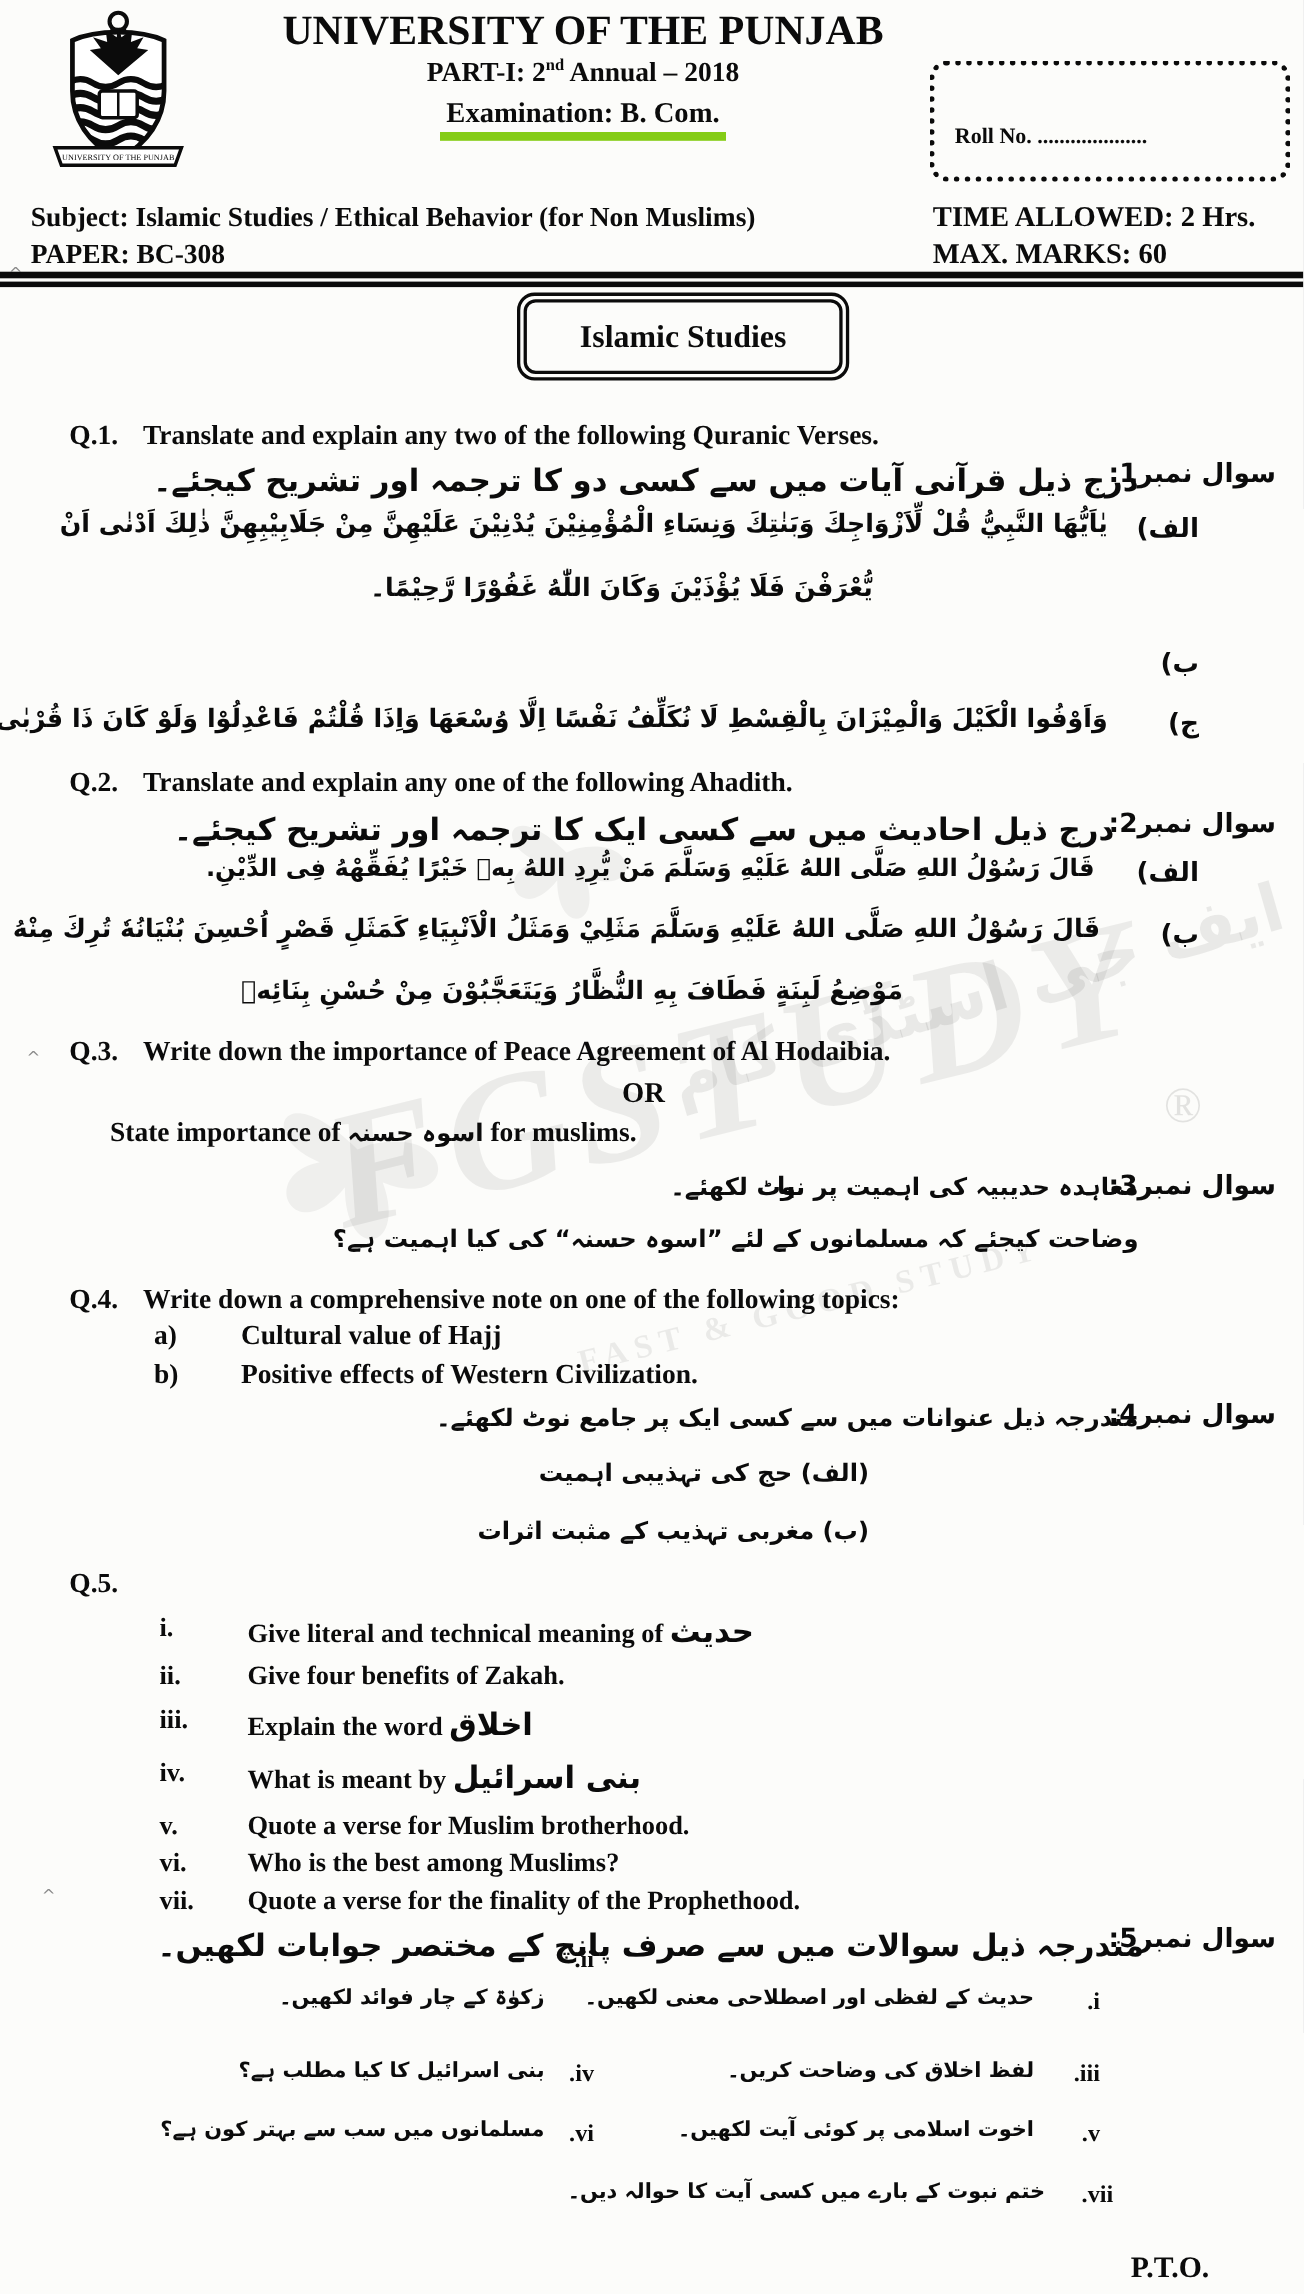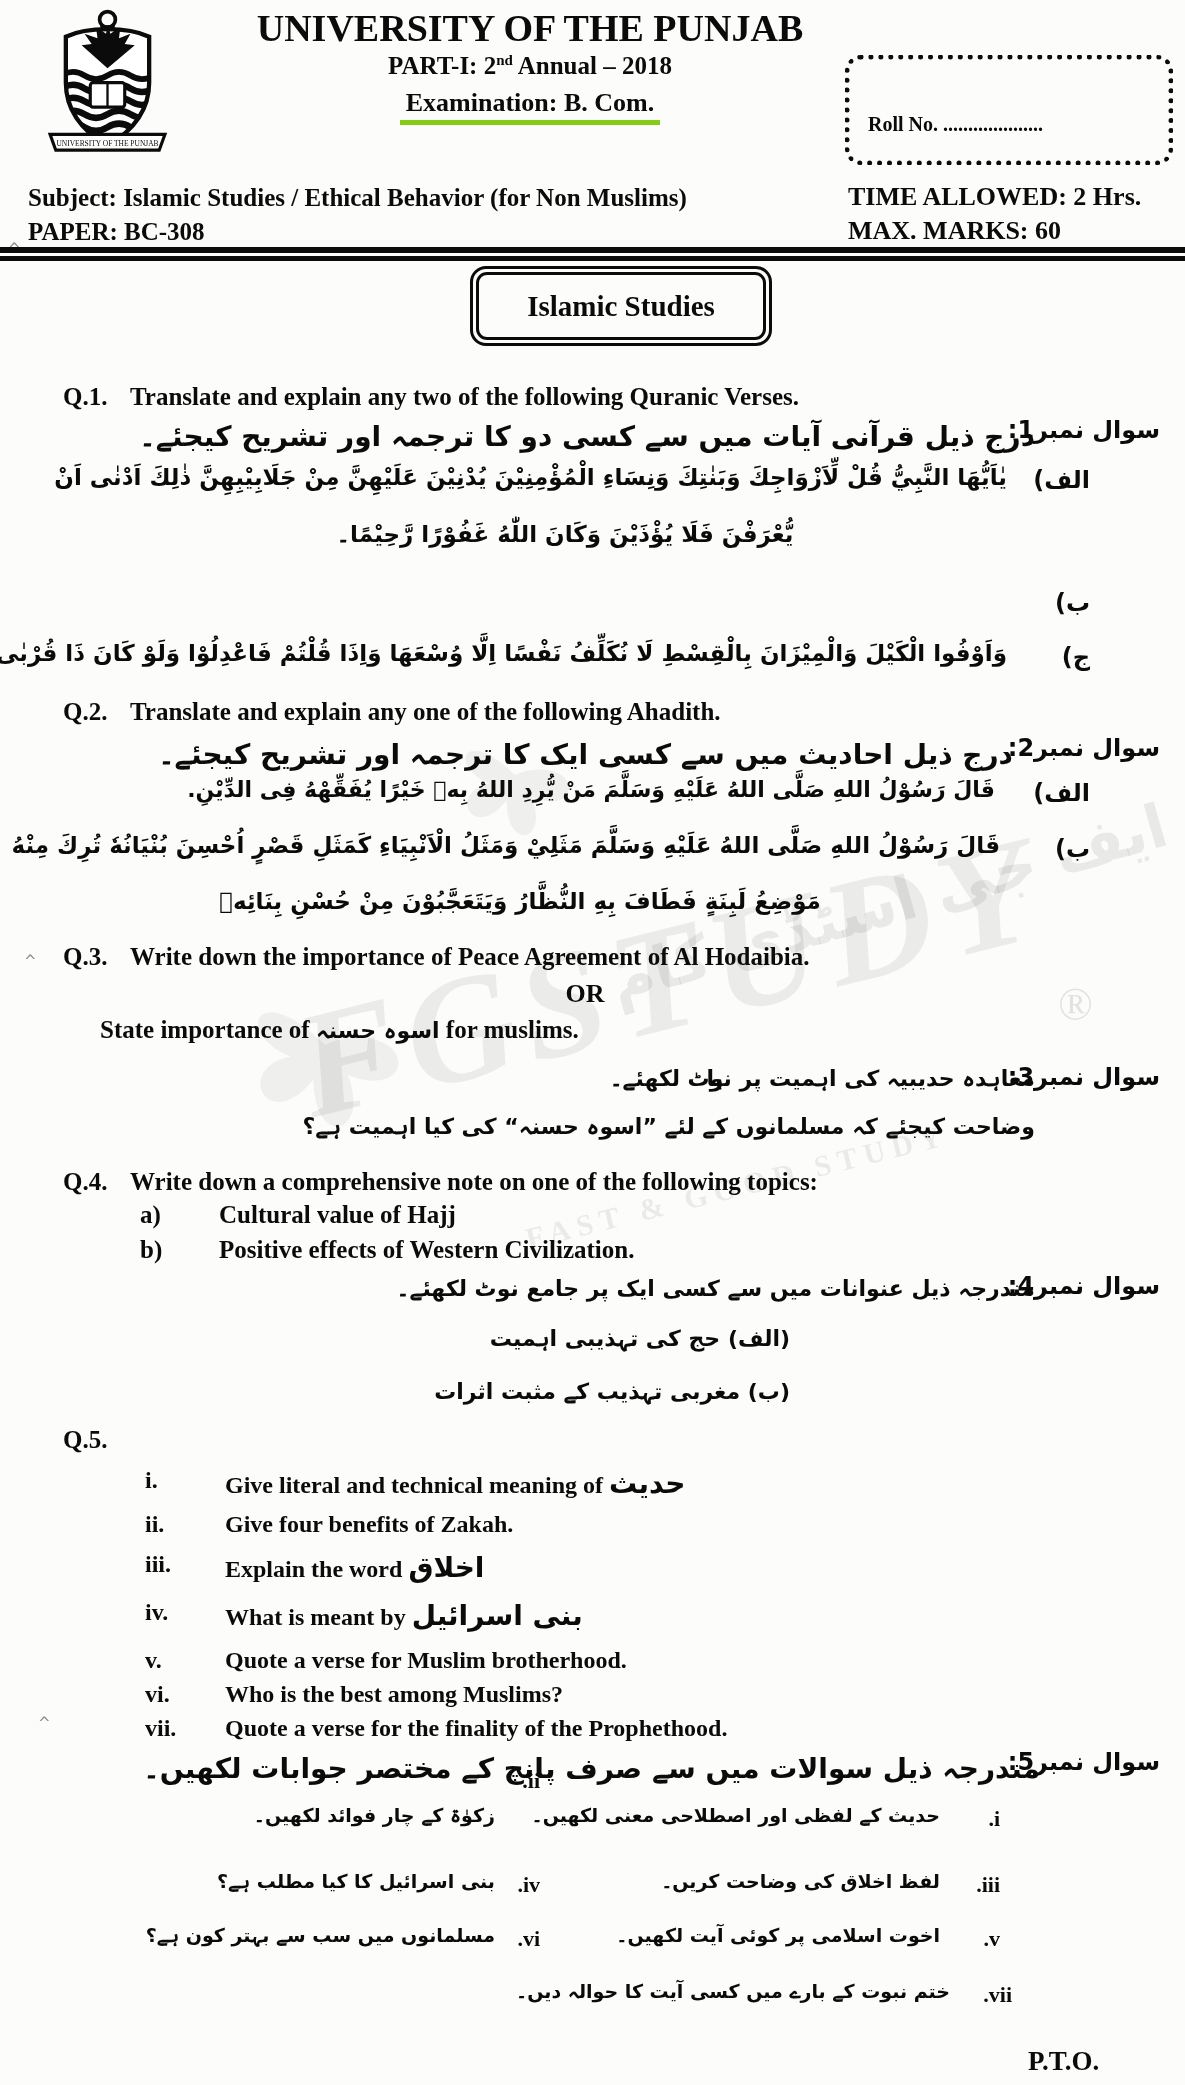--- a/index.html
+++ b/index.html
@@ -8,21 +8,21 @@
   .t{position:absolute;white-space:nowrap;}
   .en{font-family:"Liberation Serif",serif;font-weight:bold;}
   .ur{font-family:"DejaVu Sans",sans-serif;direction:rtl;font-weight:bold;}
   .ar{font-family:"DejaVu Sans",sans-serif;direction:rtl;font-weight:bold;}
   .ur-inline{font-family:"DejaVu Sans",sans-serif;font-weight:bold;unicode-bidi:isolate;}
   .ctr{transform:translateX(-50%);}
   .s19{font-size:19px}.s21{font-size:28px}.s22{font-size:22px}
   .s23{font-size:23px}.s24{font-size:24px}.s25{font-size:25px}.s26{font-size:26px}
   .s27{font-size:27px}.s38{font-size:38px}
   .title-block{left:180px;width:700px;text-align:center;}
-  .exam-underline{border-bottom:5px solid #84cc16;padding:0 6px 3px 6px;}
+  .exam-underline{border-bottom:8px solid #84cc16;padding:0 6px 3px 6px;}
   .rollbox{position:absolute;left:845px;top:55px;width:318px;height:100px;
            border:5px dotted #0b0b0b;border-radius:16px;}
   .rolltext{position:absolute;left:18px;bottom:24px;font-family:"Liberation Serif",serif;
             font-weight:bold;font-size:20px;white-space:nowrap;}
   .rule{position:absolute;left:0;top:247px;width:1185px;height:3px;
         border-top:6px solid #0b0b0b;border-bottom:5px solid #0b0b0b;}
   .secbox{position:absolute;left:470px;top:266px;width:302px;height:80px;
           border:3px solid #0b0b0b;border-radius:16px;box-sizing:border-box;}
   .secinner{position:absolute;left:3px;top:3px;right:3px;bottom:3px;border:3px solid #0b0b0b;
             border-radius:11px;display:flex;align-items:center;justify-content:center;}

